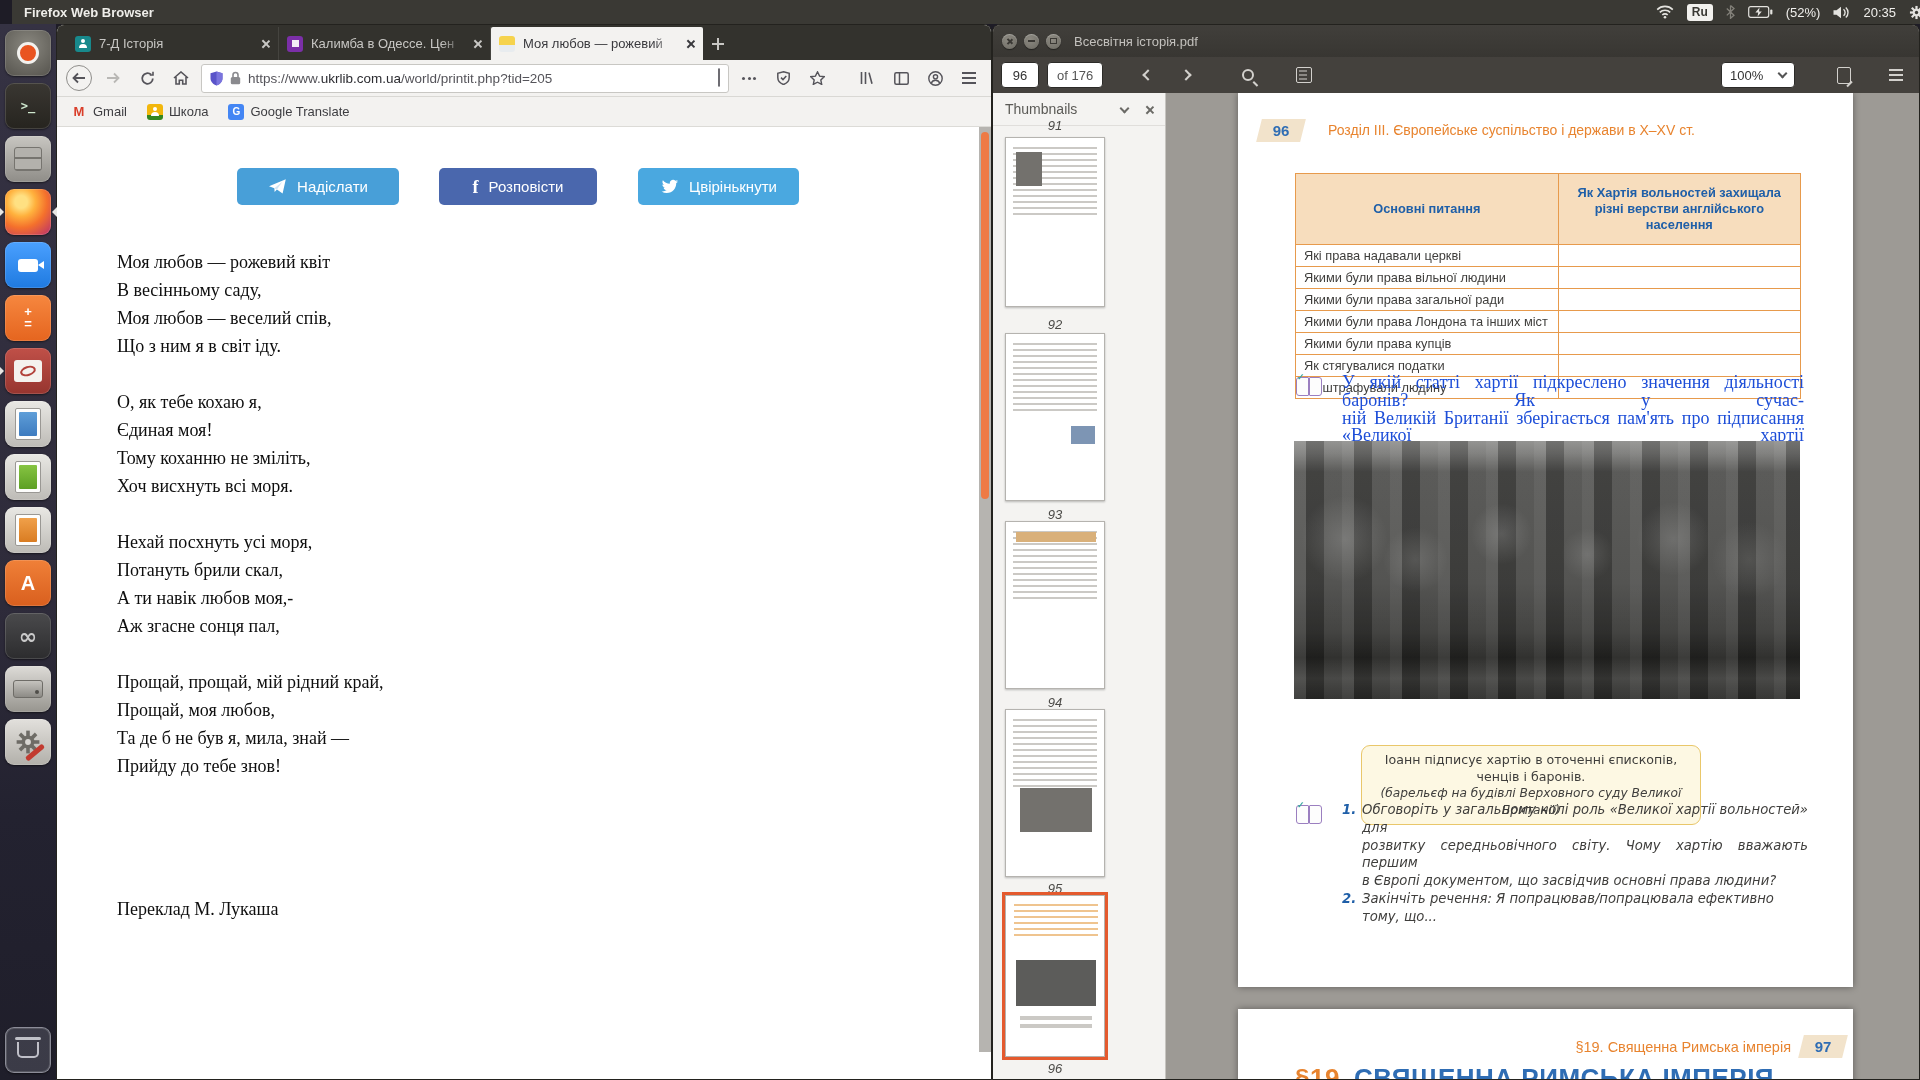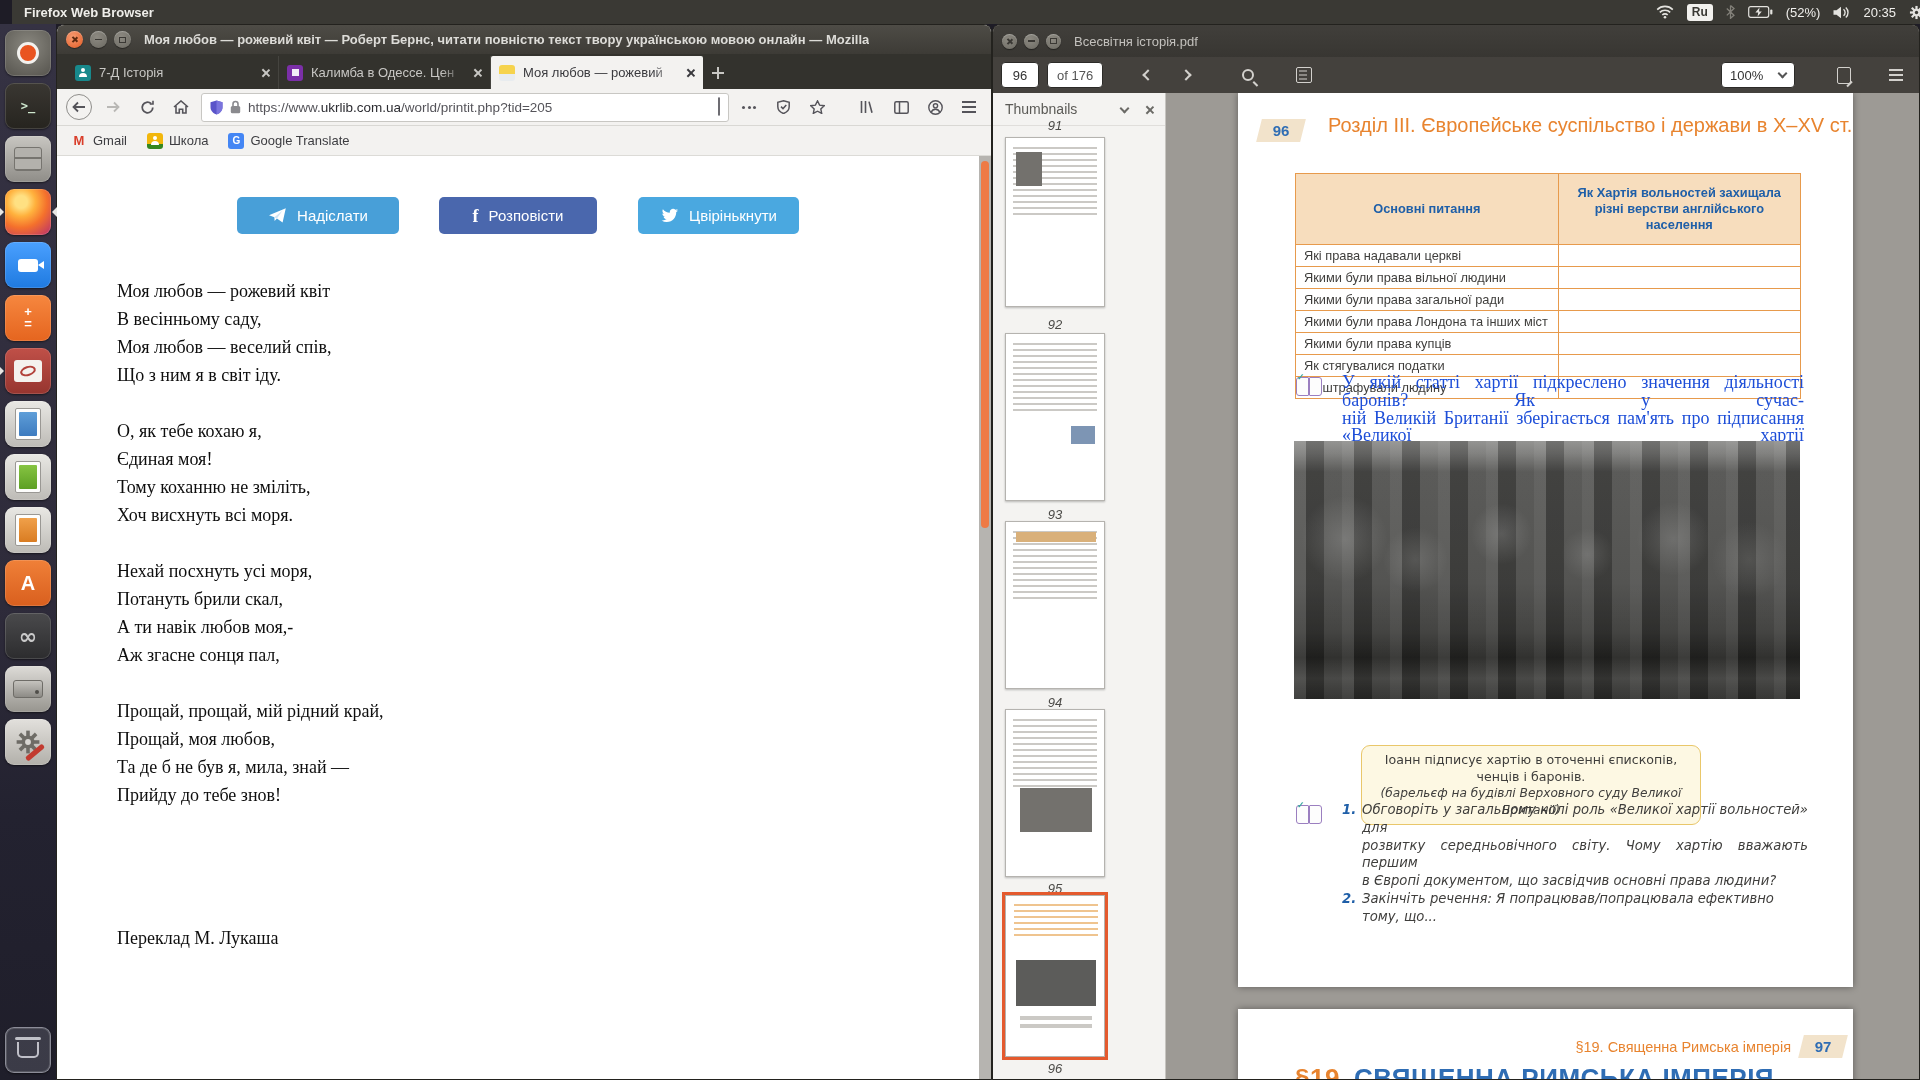--- a/index.html
+++ b/index.html
@@ -170,21 +170,21 @@
   .pdf-main{flex:1;position:relative;overflow:hidden;background:#9d9a95;}
   .page{position:absolute;left:72px;width:615px;background:#fff;box-shadow:0 0 7px rgba(0,0,0,.4);}
   .p96{top:0;height:894px;}
   .p97{top:916px;height:220px;}
 
   
   .numbox{position:absolute;width:44px;height:23px;display:flex;align-items:center;justify-content:center;
     font-weight:bold;color:#2f6db4;font-size:15px;}
   .numbox:before{content:"";position:absolute;inset:0;background:#f2e3cb;transform:skewX(-14deg);z-index:0;}
   .numbox span{position:relative;z-index:1;}
-  .chap{position:absolute;left:90px;top:21px;color:#e8842f;font-size:20px;}
+  .chap{position:absolute;left:90px;top:29px;color:#e8842f;font-size:14px;}
   .xtable{position:absolute;left:57px;top:80px;width:506px;border-collapse:collapse;font-size:12.8px;color:#3f3e3c;}
   .xtable th,.xtable td{border:1.4px solid #e79a4c;}
   .xtable th{background:#f7ddbd;color:#1f5fa8;font-size:12.8px;line-height:1.25;padding:11px 6px;font-weight:bold;}
   .xtable td{height:22px;padding:1px 8px;font-weight:normal;}
   .xtable .c1{width:52%;}
   .bookico{position:absolute;width:30px;height:24px;}
   .bookico .pgl,.bookico .pgr{position:absolute;top:2px;width:13px;height:19px;border:1.8px solid #9b7fc0;background:#fdfdfd;}
   .bookico .pgl{left:1px;border-radius:3px 1px 1px 3px;}
   .bookico .pgr{left:14px;border-radius:1px 3px 3px 1px;}
   .bookico .chk{position:absolute;left:2px;top:-3px;color:#3aa7a0;font-size:9px;font-weight:bold;}
@@ -320,32 +320,20 @@
     </svg>
     <div class="wrench"></div>
   </div>
   <div class="dock-gap"></div>
   <div class="dk dk-trash">
       <div class="bin"></div>
     </div>
 </div>
 
 <div class="win ff">
-  <div class="titlebar">
-    <span class="wbtn close">
-        <span class="xg"></span>
-      </span>
-    <span class="wbtn dimb">
-        <span class="mg"></span>
-      </span>
-    <span class="wbtn dimb">
-        <span class="sg"></span>
-      </span>
-    <span class="wtitle">Моя любов — рожевий квіт — Роберт Бернс, читати повністю текст твору українською мовою онлайн — Mozilla</span>
-  </div>
 
   <div class="ff-tabbar">
     <div class="tab">
       <span class="fav teal">
           <span class="person"></span>
         </span>
       <span class="tlabel">7-Д Історія</span>
       <span class="xclose"></span>
     </div>
     <div class="tab">

